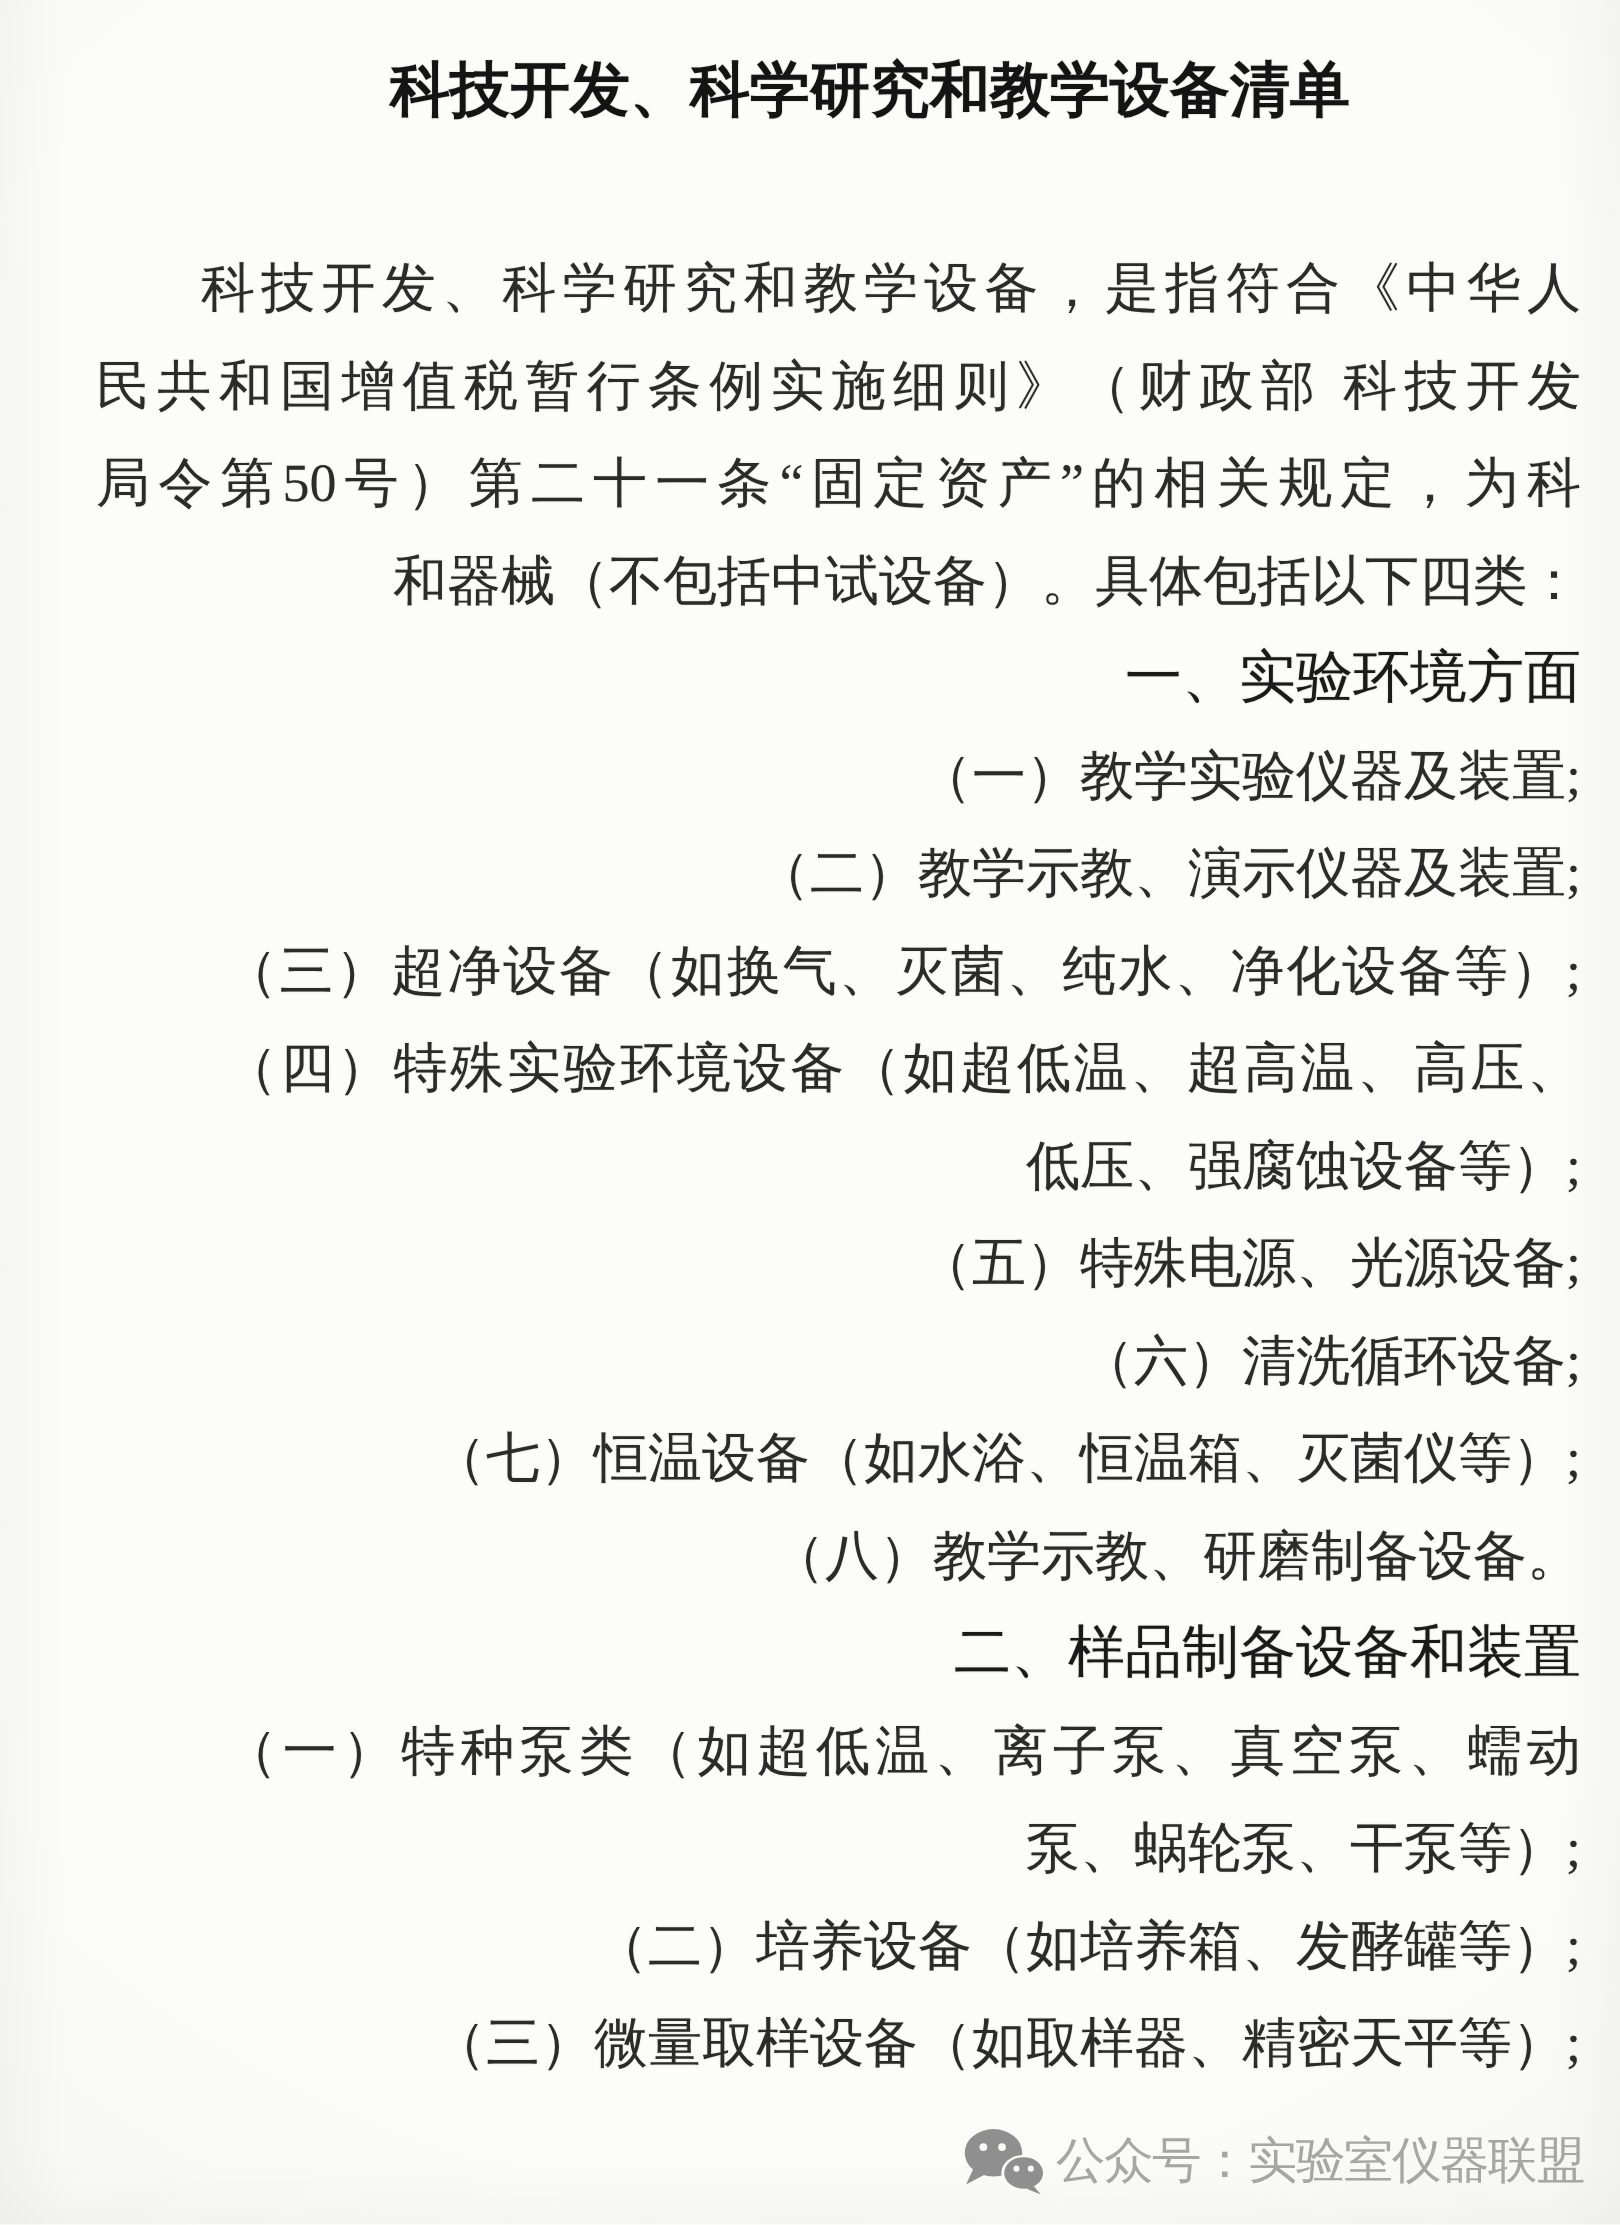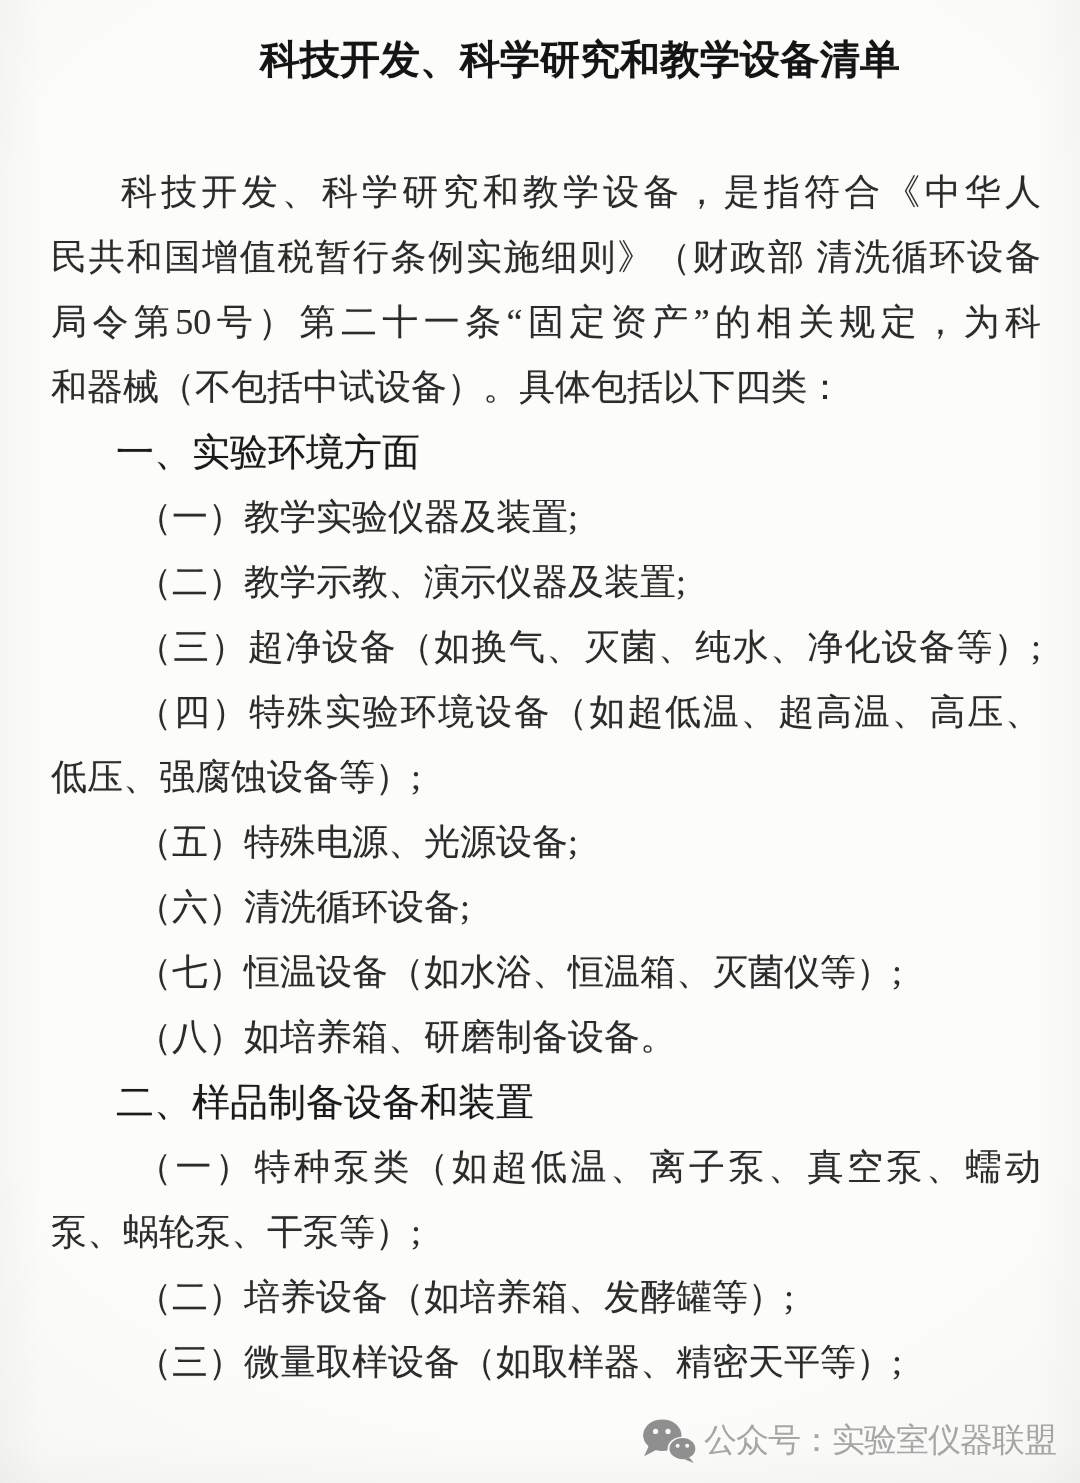--- a/index.html
+++ b/index.html
@@ -35,30 +35,31 @@
     line-height: 60px;
     font-weight: bold;
     color: #141414;
     letter-spacing: 0px;
     text-shadow: 0 0 1px rgba(30,30,30,0.35);
     padding-left: 40px;
   }
   .doc-body {
     position: absolute;
     top: 160px;
-    left: 51px;
+    left: 64px;
     width: 990px;
   }
   .line {
     font-size: 36px;
     line-height: 65px;
     height: 65px;
     white-space: nowrap;
     color: #2b2b2b;
     text-shadow: 0 0 1px rgba(40,40,40,0.25);
+    text-align: right;
   }
   .line.j {
     white-space: normal;
     text-align: justify;
     text-align-last: justify;
     text-justify: inter-character;
   }
   .line.ind  { padding-left: 70px; }
   .line.item { padding-left: 85px; }
   .line.head {
@@ -88,34 +89,34 @@
 </style>
 </head>
 <body>
 
 <div class="vignette"></div>
 
 <div class="doc-title">科技开发、科学研究和教学设备清单</div>
 
 <div class="doc-body">
   <div class="line ind j">科技开发、科学研究和教学设备，是指符合《中华人</div>
-  <div class="line j">民共和国增值税暂行条例实施细则》（财政部 清洗循环设备</div>
+  <div class="line j">民共和国增值税暂行条例实施细则》（财政部 科技开发</div>
   <div class="line j">局令第50号）第二十一条“固定资产”的相关规定，为科</div>
   <div class="line">和器械（不包括中试设备）。具体包括以下四类：</div>
 
   <div class="line head">一、实验环境方面</div>
   <div class="line item">（一）教学实验仪器及装置;</div>
   <div class="line item">（二）教学示教、演示仪器及装置;</div>
   <div class="line item j">（三）超净设备（如换气、灭菌、纯水、净化设备等）;</div>
   <div class="line item j">（四）特殊实验环境设备（如超低温、超高温、高压、</div>
   <div class="line">低压、强腐蚀设备等）;</div>
   <div class="line item">（五）特殊电源、光源设备;</div>
   <div class="line item">（六）清洗循环设备;</div>
   <div class="line item">（七）恒温设备（如水浴、恒温箱、灭菌仪等）;</div>
-  <div class="line item">（八）如培养箱、研磨制备设备。</div>
+  <div class="line item">（八）教学示教、研磨制备设备。</div>
 
   <div class="line head">二、样品制备设备和装置</div>
   <div class="line item j">（一）特种泵类（如超低温、离子泵、真空泵、蠕动</div>
   <div class="line">泵、蜗轮泵、干泵等）;</div>
   <div class="line item">（二）培养设备（如培养箱、发酵罐等）;</div>
   <div class="line item">（三）微量取样设备（如取样器、精密天平等）;</div>
 </div>
 
 <div class="watermark">
   <svg class="wm-icon" viewBox="0 0 60 48" xmlns="http://www.w3.org/2000/svg">

